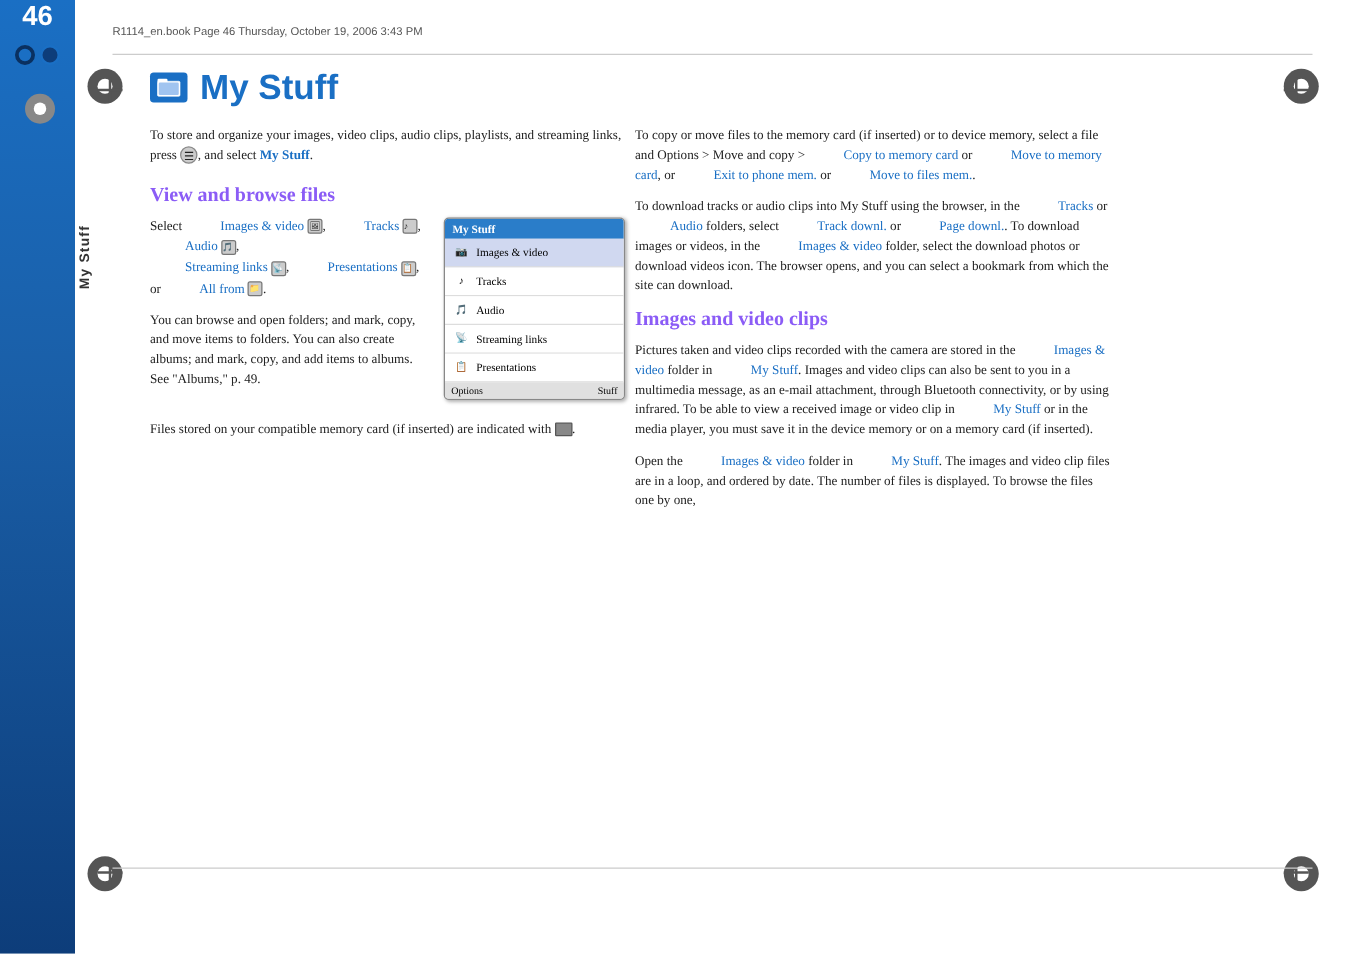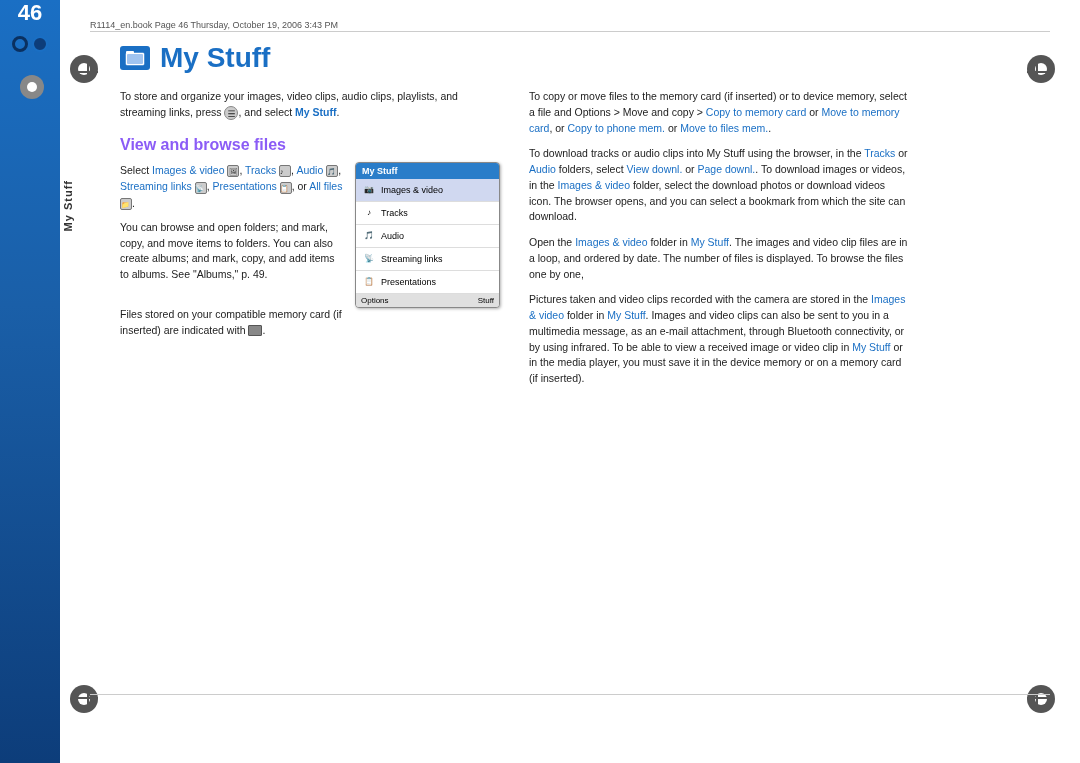--- a/index.html
+++ b/index.html
@@ -122,21 +122,21 @@
       right: 0;
       bottom: 0;
       padding: 20px 30px 20px 30px;
     }
 
     
     .header-bar {
       font-size: 9px;
       color: #555;
       margin-bottom: 8px;
-      padding-bottom: 1px;
+      padding-bottom: 13px;
       border-bottom: 1px solid #ccc;
       display: flex;
       align-items: center;
       gap: 5px;
     }
 
     
     .vertical-label {
       position: absolute;
       left: 62px;
@@ -168,43 +168,44 @@
       background: #1a6fc4;
       border-radius: 3px;
       display: inline-flex;
       align-items: center;
       justify-content: center;
     }
 
     
     .two-col {
       display: flex;
-      gap: 29px;
+      gap: 8px;
       margin-left: 30px;
+      font-family: Liberation Serif, serif;
     }
 
     .col-left {
       flex: 1;
       max-width: 380px;
     }
 
     .col-right {
       flex: 1;
       max-width: 380px;
     }
 
     
     .intro-text {
       font-size: 10.5px;
       line-height: 1.5;
       margin-bottom: 15px;
       color: #222;
     }
 
-    .link-blue { color: #1a6fc4; }
+    .link-blue { color: #1a6fc4; margin-left: 28px; }
     .link-blue-bold { color: #1a6fc4; font-weight: bold; }
 
     
     .section-heading {
       font-size: 16px;
       font-weight: bold;
       color: #8b5cf6;
       margin-bottom: 8px;
       margin-top: 5px;
     }
@@ -394,21 +395,21 @@
             Select <span class="link-blue">Images &amp; video</span>
             <span style="display:inline-block;width:12px;height:12px;background:#ccc;border:1px solid #777;border-radius:2px;vertical-align:middle;font-size:7px;text-align:center;">🖼</span>,
             <span class="link-blue">Tracks</span>
             <span style="display:inline-block;width:12px;height:12px;background:#ccc;border:1px solid #777;border-radius:2px;vertical-align:middle;font-size:7px;">♪</span>,
             <span class="link-blue">Audio</span>
             <span style="display:inline-block;width:12px;height:12px;background:#ccc;border:1px solid #777;border-radius:2px;vertical-align:middle;font-size:7px;">🎵</span>,<br>
             <span class="link-blue">Streaming links</span>
             <span style="display:inline-block;width:12px;height:12px;background:#ccc;border:1px solid #777;border-radius:2px;vertical-align:middle;font-size:7px;">📡</span>,
             <span class="link-blue">Presentations</span>
             <span style="display:inline-block;width:12px;height:12px;background:#ccc;border:1px solid #777;border-radius:2px;vertical-align:middle;font-size:7px;">📋</span>, or
-            <span class="link-blue">All files</span>
+            <span class="link-blue">All from</span>
             <span style="display:inline-block;width:12px;height:12px;background:#ccc;border:1px solid #777;border-radius:2px;vertical-align:middle;font-size:7px;">📁</span>.
           </p>
         </div>
 
         <p class="browse-text">
           You can browse and open folders; and mark, copy, and move items to folders. You can also create albums; and mark, copy, and add items to albums. See "Albums," p. 49.
         </p>
 
         <p class="body-text">
           Files stored on your compatible memory card (if inserted) are indicated with
@@ -417,50 +418,51 @@
 
 
       </div>
 
       <div class="col-right">
 
         <p class="body-text">
           To copy or move files to the memory card (if inserted) or to device memory, select a file and Options &gt; Move and copy &gt;
           <span class="link-blue">Copy to memory card</span>
           or <span class="link-blue">Move to memory card</span>, or
-          <span class="link-blue">Copy to phone mem.</span> or
+          <span class="link-blue">Exit to phone mem.</span> or
           <span class="link-blue">Move to files mem.</span>.
         </p>
 
         <p class="body-text">
           To download tracks or audio clips into My Stuff using the browser, in the
           <span class="link-blue">Tracks</span> or
           <span class="link-blue">Audio</span>
-          folders, select <span class="link-blue">View downl.</span> or
+          folders, select <span class="link-blue">Track downl.</span> or
           <span class="link-blue">Page downl.</span>. To download images or videos, in the
           <span class="link-blue">Images &amp; video</span>
           folder, select the download photos or download videos icon. The browser opens, and you can select a bookmark from which the site can download.
         </p>
 
-
-        <p class="body-text">
-          Open the <span class="link-blue">Images &amp; video</span>
-          folder in <span class="link-blue">My Stuff</span>.
-          The images and video clip files are in a loop, and ordered by date. The number of files is displayed. To browse the files one by one,
-        </p>
+        <div class="section-heading">Images and video clips</div>
 
         <p class="body-text">
           Pictures taken and video clips recorded with the camera are stored in the
           <span class="link-blue">Images &amp; video</span>
           folder in <span class="link-blue">My Stuff</span>.
           Images and video clips can also be sent to you in a multimedia message, as an e-mail attachment,  through Bluetooth connectivity, or by using infrared. To be able to view a received image or video clip in
           <span class="link-blue">My Stuff</span>
           or in the media player, you must save it in the device memory or on a memory card (if inserted).
         </p>
 
+        <p class="body-text">
+          Open the <span class="link-blue">Images &amp; video</span>
+          folder in <span class="link-blue">My Stuff</span>.
+          The images and video clip files are in a loop, and ordered by date. The number of files is displayed. To browse the files one by one,
+        </p>
+
       </div>
     </div>
 
     <hr class="divider-line" style="position:absolute; bottom:60px; left:30px; right:30px;">
 
   </div>
 
 </div>
 
 </body></html>

